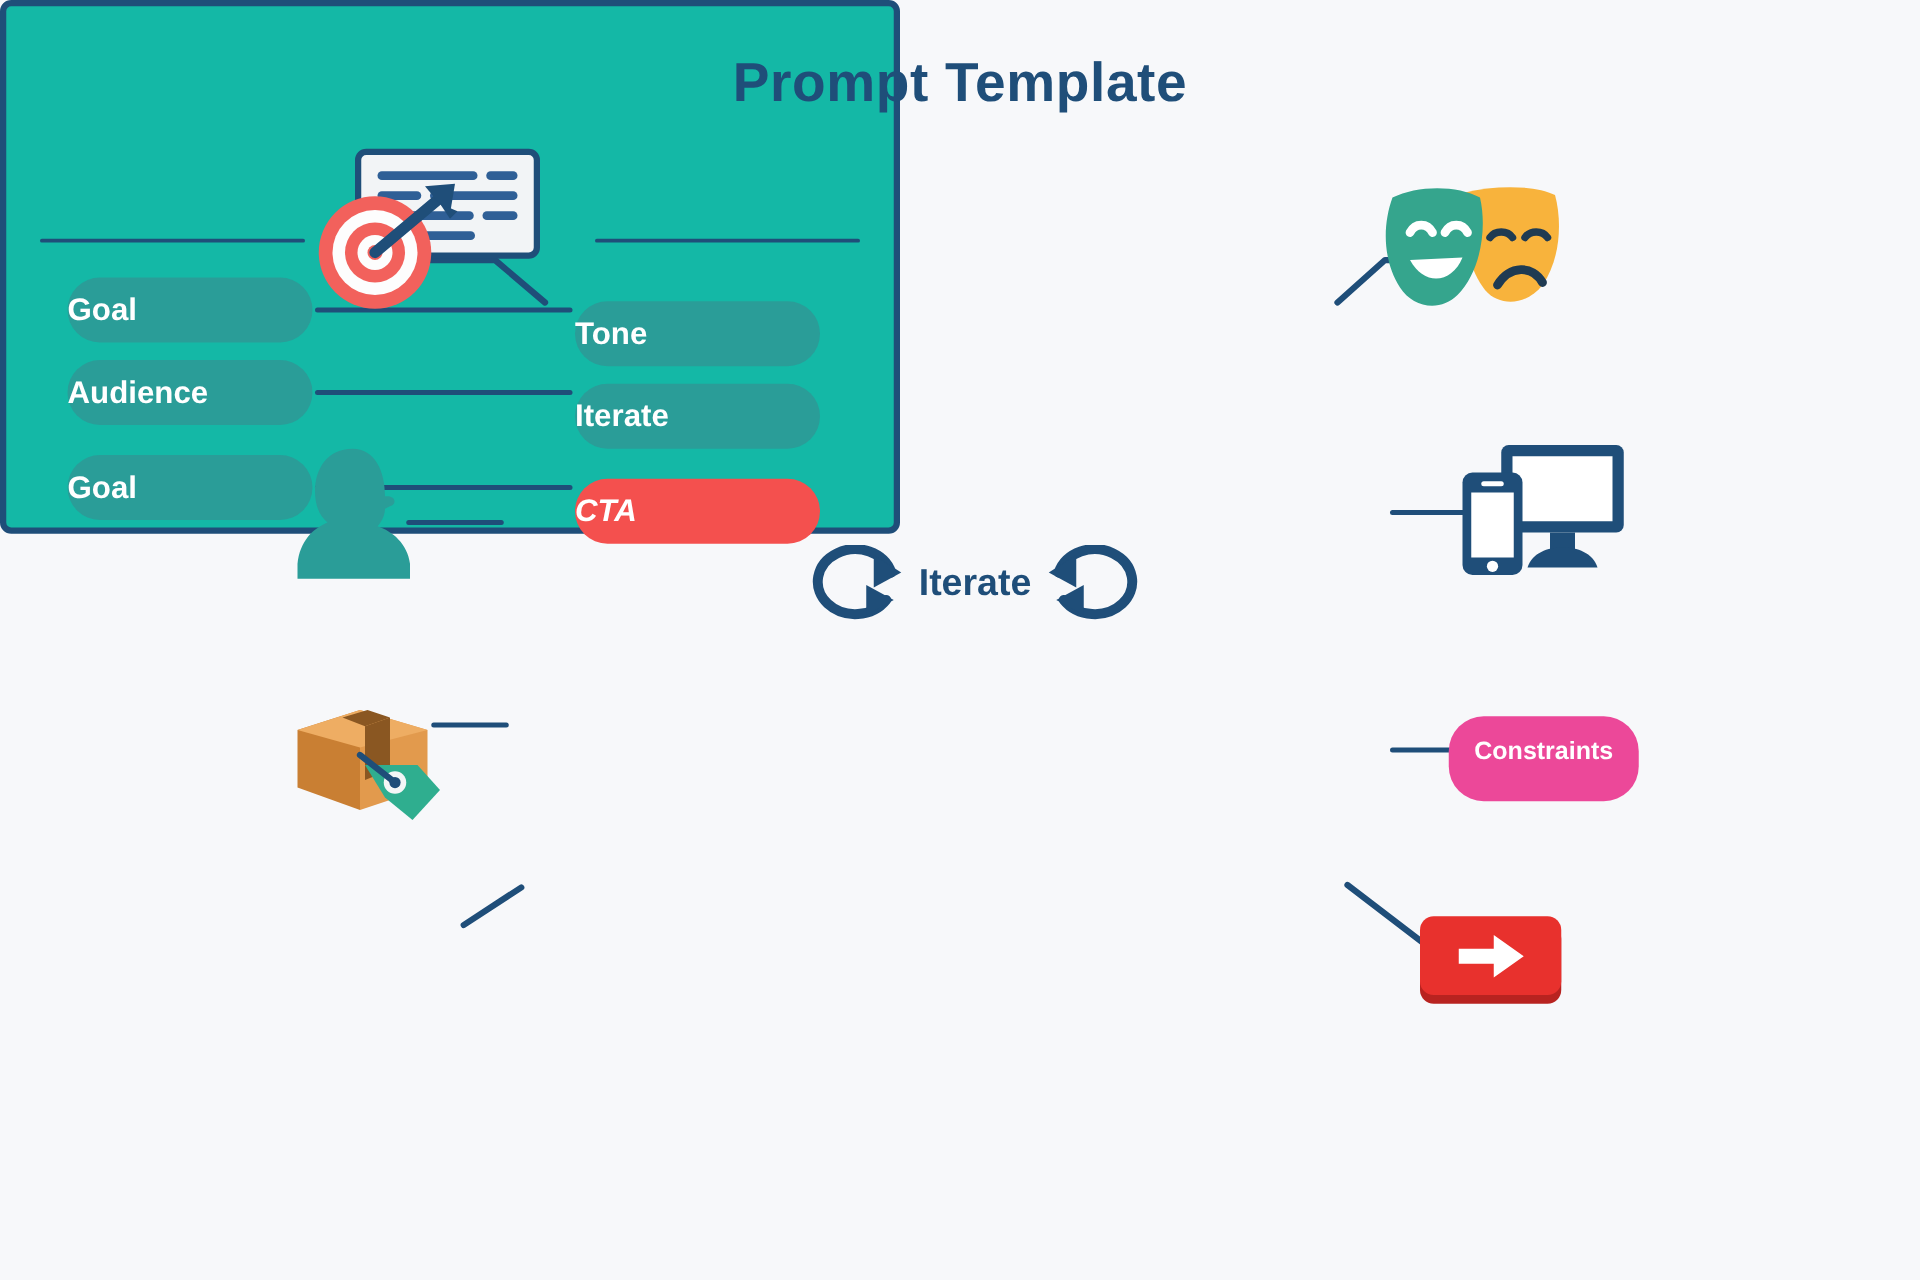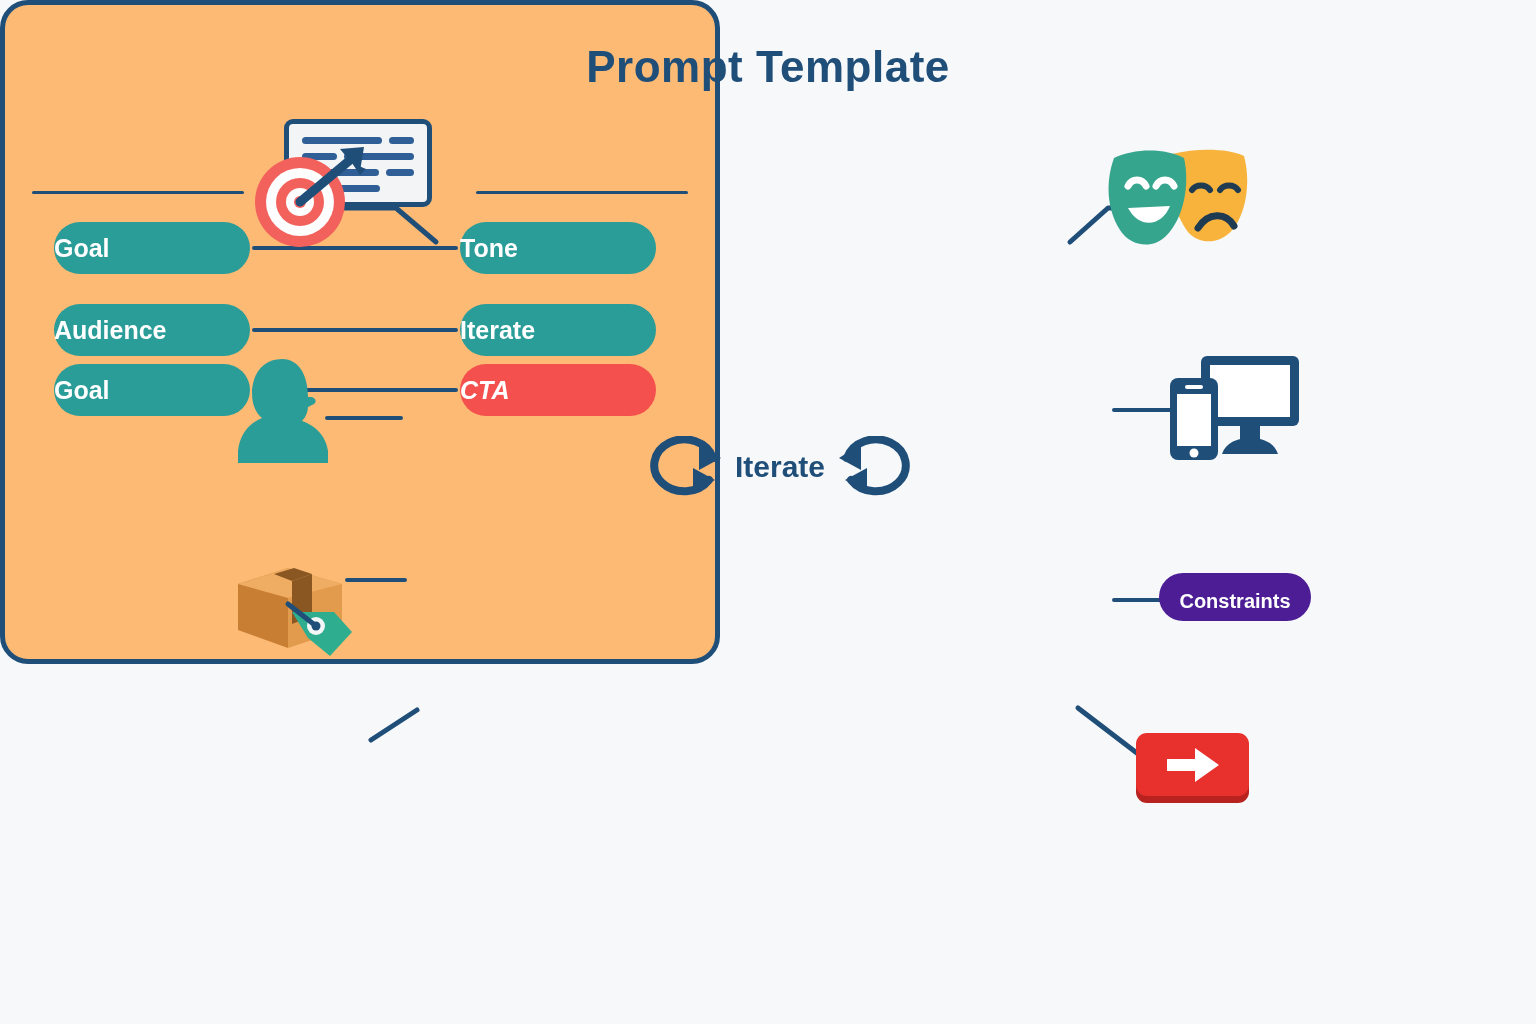--- a/index.html
+++ b/index.html
@@ -17,24 +17,24 @@
     height: 1024px;
     background: #f7f8fa;
   }
   .abs { position: absolute; }
 
   
   #prompt-card {
     left: 398px;
     top: 193px;
     width: 720px;
-    height: 664px;
-    background: #fdba74;
+    height: 427px;
+    background: #14b8a6;
     border: 5px solid #1f4e79;
-    border-radius: 28px;
+    border-radius: 9px;
     box-sizing: border-box;
     z-index: 5;
   }
 
   #card-title {
     position: absolute;
     left: 0;
     top: 42px;
     width: 100%;
     text-align: center;
@@ -67,35 +67,35 @@
     background: #1f4e79;
     border-radius: 2px;
     top: 191px;
   }
   #divider-left  { left: 32px;  width: 212px; }
   #divider-right { left: 476px; width: 212px; }
 
   
   .pill-row { position: absolute; left: 0; width: 100%; height: 52px; }
   #pill-row-0 { top: 222px; }
-  #pill-row-1 { top: 304px; }
+  #pill-row-1 { top: 288px; }
   #pill-row-2 { top: 364px; }
 
   .pill {
     position: absolute;
     height: 52px;
     line-height: 52px;
     border-radius: 26px;
     color: #ffffff;
     font-size: 25px;
     font-weight: bold;
     box-sizing: border-box;
   }
   .pill-left  { left: 54px;  width: 196px; background: #2a9d98; }
-  .pill-right { left: 460px; width: 196px; background: #2a9d98; }
+  .pill-right { left: 460px; width: 196px; background: #2a9d98; margin-top: 19px; }
   .pill-cta   { background: #f4504e; font-style: italic; }
 
   .pill-connector {
     position: absolute;
     left: 252px;
     width: 206px;
     height: 4px;
     background: #1f4e79;
     top: 24px;
     border-radius: 2px;
@@ -130,23 +130,23 @@
 
   
   .sat { position: absolute; z-index: 6; }
 
   
   #constraints-pill {
     position: absolute;
     left: 1159px;
     top: 573px;
     width: 152px;
-    height: 48px;
+    height: 68px;
     border-radius: 28px;
-    background: #4c1d95;
+    background: #ec4899;
     color: #ffffff;
     font-size: 20px;
     font-weight: bold;
     text-align: center;
     line-height: 56px;
     z-index: 6;
   }
 
   
   #go-button {

